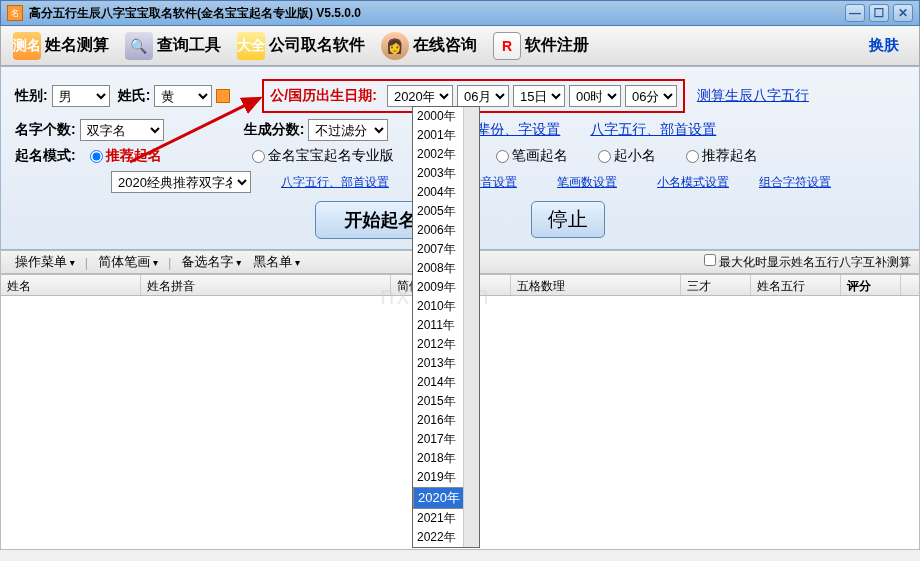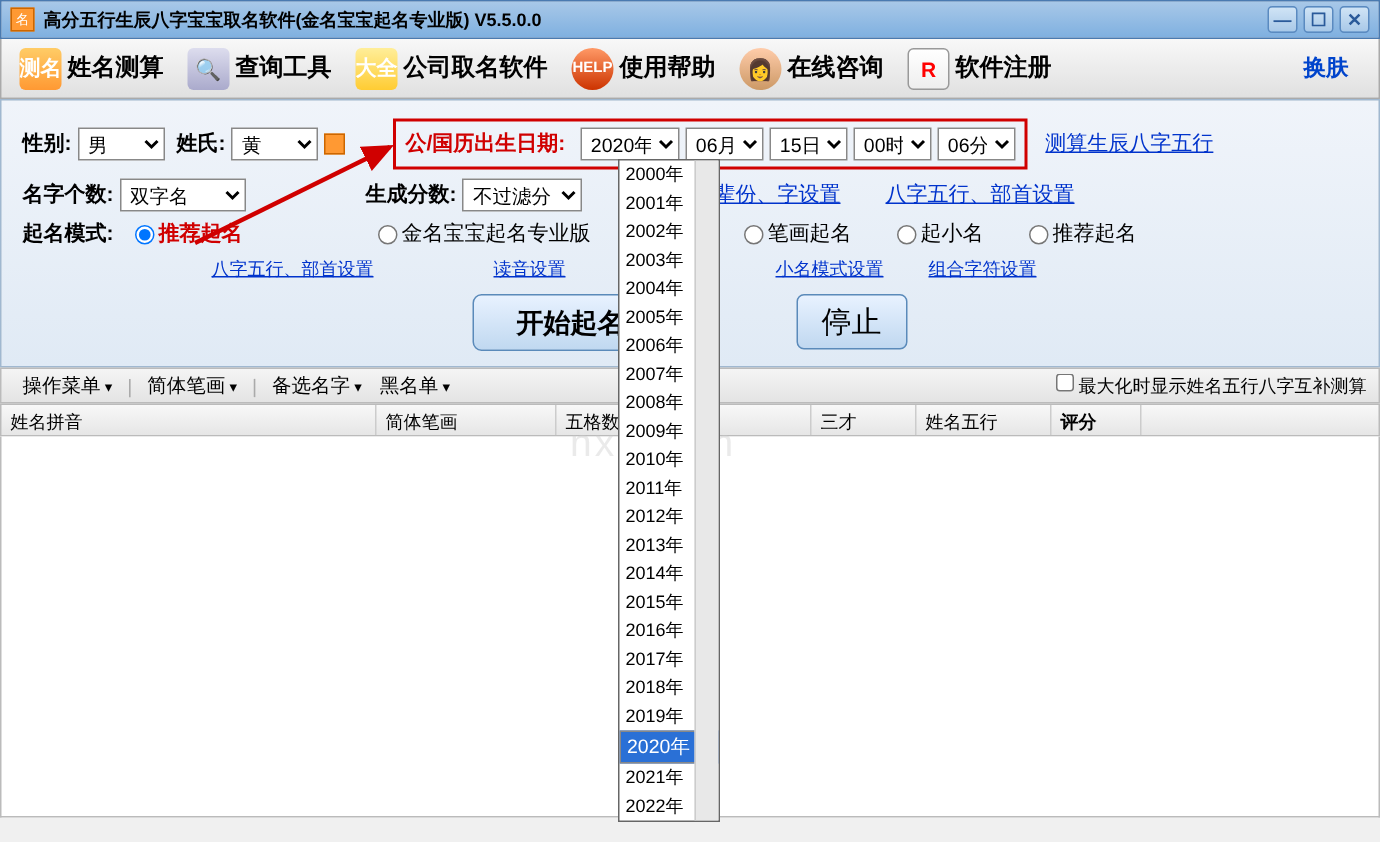--- a/index.html
+++ b/index.html
@@ -84,24 +84,20 @@
     </div>
   <div class="tool-item">
       <span class="tool-icon ic2">🔍</span>
       <span>查询工具</span>
     </div>
   <div class="tool-item">
       <span class="tool-icon ic3">大全</span>
       <span>公司取名软件</span>
     </div>
   <div class="tool-item">
-      <span class="tool-icon ic4">HELP</span>
-      <span>使用帮助</span>
-    </div>
-  <div class="tool-item">
       <span class="tool-icon ic5">👩</span>
       <span>在线咨询</span>
     </div>
   <div class="tool-item">
       <span class="tool-icon ic6">R</span>
       <span>软件注册</span>
     </div>
   <div class="toolbar-right">换肤</div>
 </div>
 
@@ -152,20 +148,21 @@
     <span style="width:20px"></span>
     <input type="radio" class="radio" style="">
     <span class="radio-lbl">起小名</span>
     <span style="width:20px"></span>
     <input type="radio" class="radio" style="">
     <span class="radio-lbl">推荐起名</span>
   </div>
 
   <div class="row" style="margin-top:2px">
     <span style="width:96px"></span>
+    <select class="sel" style="width:140px"><option>2020经典推荐双字名</option></select>
     <span style="width:30px"></span>
     <span class="sublink">八字五行、部首设置</span>
     <span style="width:80px"></span>
     <span class="sublink">读音设置</span>
     <span style="width:40px"></span>
     <span class="sublink">笔画数设置</span>
     <span style="width:40px"></span>
     <span class="sublink">小名模式设置</span>
     <span style="width:30px"></span>
     <span class="sublink">组合字符设置</span>
@@ -185,20 +182,21 @@
   <span class="menu-sep">|</span>
   <span class="menu-item">备选名字</span>
   <span class="menu-item">黑名单</span>
   <div class="menubar-right">
     <input type="checkbox" class="chk" style="">
     <span>最大化时显示姓名五行八字互补测算</span>
   </div>
 </div>
 
 <div class="grid-head">
+  <div class="gh col1">姓名</div>
   <div class="gh col2">姓名拼音</div>
   <div class="gh col3">简体笔画</div>
   <div class="gh col4">五格数理</div>
   <div class="gh col5">三才</div>
   <div class="gh col6">姓名五行</div>
   <div class="gh col7">评分</div>
 </div>
 <div class="grid-body"></div>
 
 <div class="year-drop" id="year-drop">

